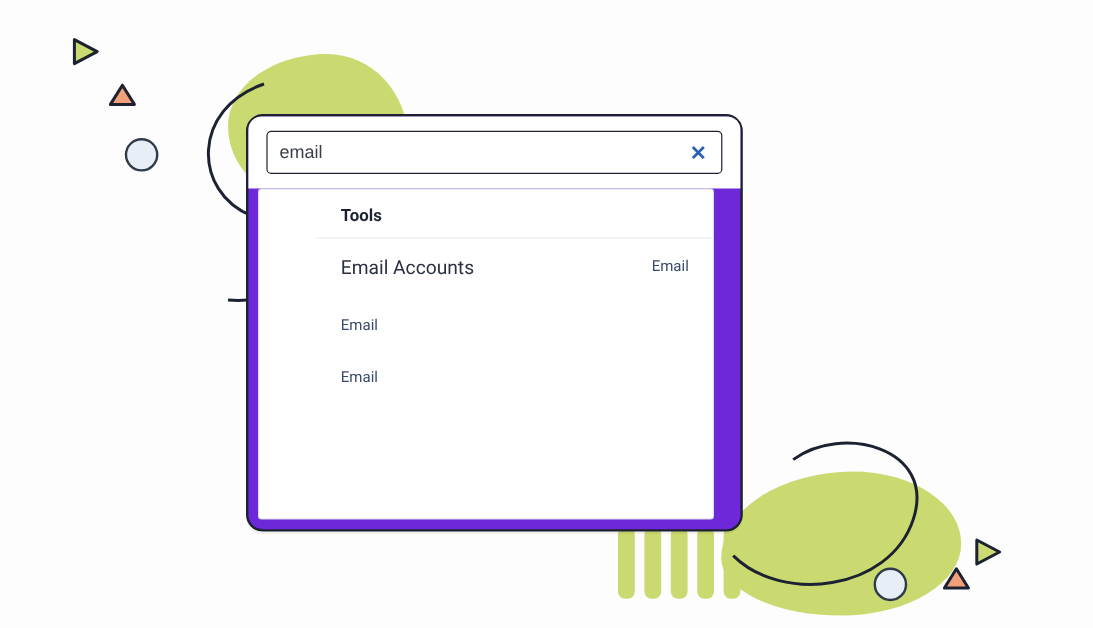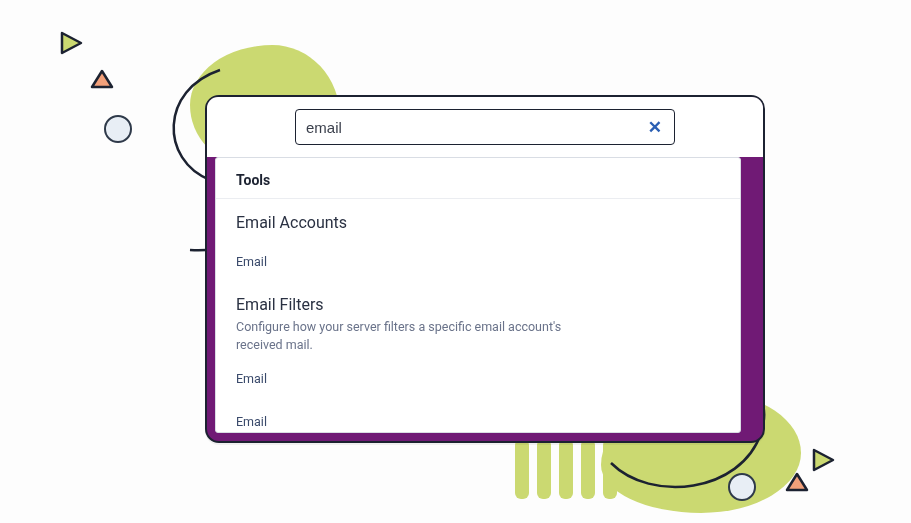--- a/index.html
+++ b/index.html
@@ -25,23 +25,23 @@
     .circle1 { top: 115px; left: 104px; width: 28px; height: 28px; border: 2.5px solid #2f3a4a; border-radius: 50%; background: #e8eef5; }
     .circle2 { bottom: 22px; right: 155px; width: 28px; height: 28px; border: 2.5px solid #2f3a4a; border-radius: 50%; background: #e8eef5; }
     .squiggle1 { top: 60px; left: 150px; width: 140px; height: 200px; }
     .squiggle2 { bottom: 20px; right: 120px; width: 200px; height: 160px; }
 
     
     .window {
       position: absolute;
       top: 95px;
       left: 205px;
-      width: 560px;
+      width: 414px;
       height: 348px;
-      background: #701a75;
+      background: #6d28d9;
       border: 2.5px solid #1c2231;
       border-radius: 14px;
       z-index: 10;
       box-shadow: 0 2px 0 rgba(0,0,0,0.05);
     }
     .searchbar-wrap {
       background: #fff;
       border-radius: 11px 11px 0 0;
       padding: 12px 12px 12px 12px;
       display: flex;
@@ -76,34 +76,34 @@
     .dropdown {
       position: absolute;
       top: 60px;
       left: 8px;
       right: 22px;
       bottom: 8px;
       background: #fff;
       border: 1px solid #d9dde4;
       border-radius: 3px;
       overflow: hidden;
+      padding-left: 48px;
     }
     .section-header {
       font-weight: 700;
       font-size: 14px;
       color: #1c2231;
       padding: 14px 20px 10px 20px;
       border-bottom: 1px solid #ebedf1;
     }
     .result-item {
       padding: 14px 20px 12px 20px;
       display: flex;
       gap: 16px;
       cursor: pointer;
-      flex-direction: column;
     }
     .result-main { flex: 1; }
     .result-title {
       font-size: 16px;
       color: #2a3142;
       margin-bottom: 4px;
     }
     .result-desc {
       font-size: 12.5px;
       color: #6a738a;
@@ -158,24 +158,20 @@
     <div class="section-header">Tools</div>
 
     <div class="result-item">
       <div class="result-main">
         <div class="result-title">Email Accounts</div>
       </div>
       <div class="result-tag">Email</div>
     </div>
 
     <div class="result-item">
-      <div class="result-main">
-        <div class="result-title">Email Filters</div>
-        <div class="result-desc">Configure how your server filters a specific email account's received mail.</div>
-      </div>
       <div class="result-tag">Email</div>
     </div>
 
     <div class="result-item">
       <div class="result-tag">Email</div>
     </div>
   </div>
 </div>
 
 </body></html>

